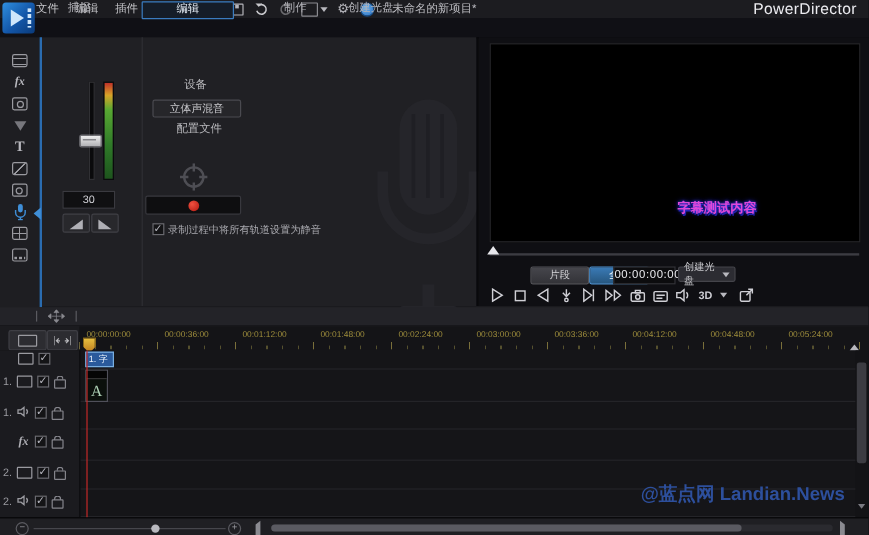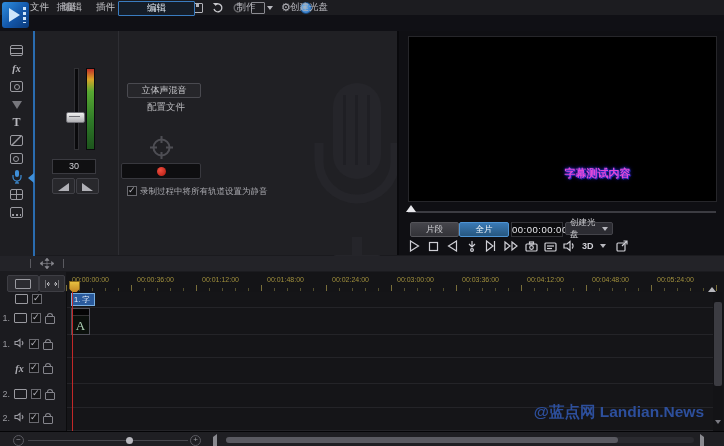--- a/index.html
+++ b/index.html
@@ -71,21 +71,21 @@
   .chkbox.checked::after{content:"\2713";position:absolute;left:0px;top:-2px;font-size:9px;color:#b8b8c0;}
   .mutelabel{font-size:8.5px;color:#a8a8ae;}
   
   .prevpanel{left:399px;top:31px;width:325px;height:224px;background:#0f0f13;}
   .gapv{left:397px;top:31px;width:2px;height:224px;background:#09090c;}
   .video{left:408px;top:36px;width:307px;height:164px;background:#000;border:1px solid #26262a;}
   .subtitle-ol{left:408px;top:166px;width:307px;text-align:center;font-size:11px;font-weight:bold;color:#e048d8;
      text-shadow:0 0 2px #3838e0,0 0 4px #2828c8,1px 1px 0 #2020a0;pointer-events:none;margin-left:36px;}
   .seektrack{left:408px;top:211px;width:308px;height:2px;background:#3c3c42;cursor:pointer;}
   .seekmark{left:406px;top:205px;width:0;height:0;border-left:5px solid transparent;border-right:5px solid transparent;border-bottom:7px solid #e8e8ec;cursor:pointer;}
-  .modebtn{top:222px;height:13px;border-radius:2px;font-size:8.5px;text-align:center;line-height:13px;cursor:pointer;}
+  .modebtn{top:222px;height:13px;border-radius:2px;font-size:8.5px;text-align:center;line-height:13px;cursor:pointer;margin-left:32px;}
   .modebtn.clipb{left:410px;width:47px;background:linear-gradient(#46464c,#333338);border:1px solid #55555a;color:#d4d4d8;}
   .modebtn.movieb{left:459px;width:48px;background:linear-gradient(#3a7ab6,#27577f);border:1px solid #4e94d4;color:#f0f6fc;}
   .timecode{left:511px;top:222px;width:50px;height:13px;background:#0c0c0e;border:1px solid #333338;
      font-size:9.5px;color:#e8e8ec;text-align:center;line-height:13px;letter-spacing:.5px;}
   .fitsel{left:565px;top:222px;width:48px;height:13px;background:#2c2c32;border:1px solid #44444a;border-radius:2px;
      font-size:8.5px;color:#c8c8cc;display:flex;align-items:center;justify-content:space-between;padding:0 4px;box-sizing:border-box;cursor:pointer;}
   .caret{width:0;height:0;border-left:3px solid transparent;border-right:3px solid transparent;border-top:4px solid #b8b8be;}
   .transport{left:408px;top:238px;width:310px;height:16px;display:flex;align-items:center;gap:6px;}
   .tbtn{width:13px;height:13px;display:flex;align-items:center;justify-content:center;cursor:pointer;}
   .tbtn svg{stroke:#cfcfd5;fill:none;stroke-width:1.2;}
@@ -166,26 +166,28 @@
     </span>
     <span class="tbico" style="width:22px">
         <span class="aspectic"></span>
         <span class="caret" style="margin-left:2px"></span>
       </span>
     <span class="tbico" style="font-size:11px">⚙</span>
     <span class="tbico">
         <span class="helpdot"></span>
       </span>
   </div>
+  <div class="abs apptitle">未命名的新项目*</div>
 
   <div class="abs tabbar"></div>
   <div class="abs tab" style="left:40px;width:52px;">捕捉</div>
   <div class="abs tab active" style="left:118px;width:75px;">编辑</div>
   <div class="abs tab" style="left:220px;width:52px;">制作</div>
   <div class="abs tab" style="left:278px;width:62px;">创建光盘</div>
+  <div class="brand">PowerDirector</div>
   <div class="abs logo"></div>
 
   <div class="abs sidebar"></div>
   <div class="abs sb-accent"></div>
   <div class="sic" style="top:44px">
       <span class="icobox lines"></span>
     </div>
   <div class="sic" style="top:62px">
       <span class="fxchar">fx</span>
     </div>
@@ -235,20 +237,21 @@
   <div class="abs vslider-track"></div>
   <div class="abs vslider-thumb"></div>
   <div class="abs meter"></div>
   <div class="abs volbox">30</div>
   <div class="abs fadebtn" style="left:52px">
       <span class="fade-in-tri"></span>
     </div>
   <div class="abs fadebtn" style="left:76px">
       <span class="fade-out-tri"></span>
     </div>
+  <div class="abs rp-label" style="left:103px;top:64px">设备</div>
   <div class="abs rp-btn">立体声混音</div>
   <div class="abs rp-label" style="left:106px;top:101px">配置文件</div>
   <svg class="abs crosshair" viewBox="0 0 23 23">
     <circle cx="11.5" cy="11.5" r="8" stroke="#4e4e54" stroke-width="2" fill="none"></circle>
     <line x1="11.5" y1="0" x2="11.5" y2="7" stroke="#4e4e54" stroke-width="2"></line>
     <line x1="11.5" y1="16" x2="11.5" y2="23" stroke="#4e4e54" stroke-width="2"></line>
     <line x1="0" y1="11.5" x2="7" y2="11.5" stroke="#4e4e54" stroke-width="2"></line>
     <line x1="16" y1="11.5" x2="23" y2="11.5" stroke="#4e4e54" stroke-width="2"></line>
   </svg>
   <div class="abs recbar">

